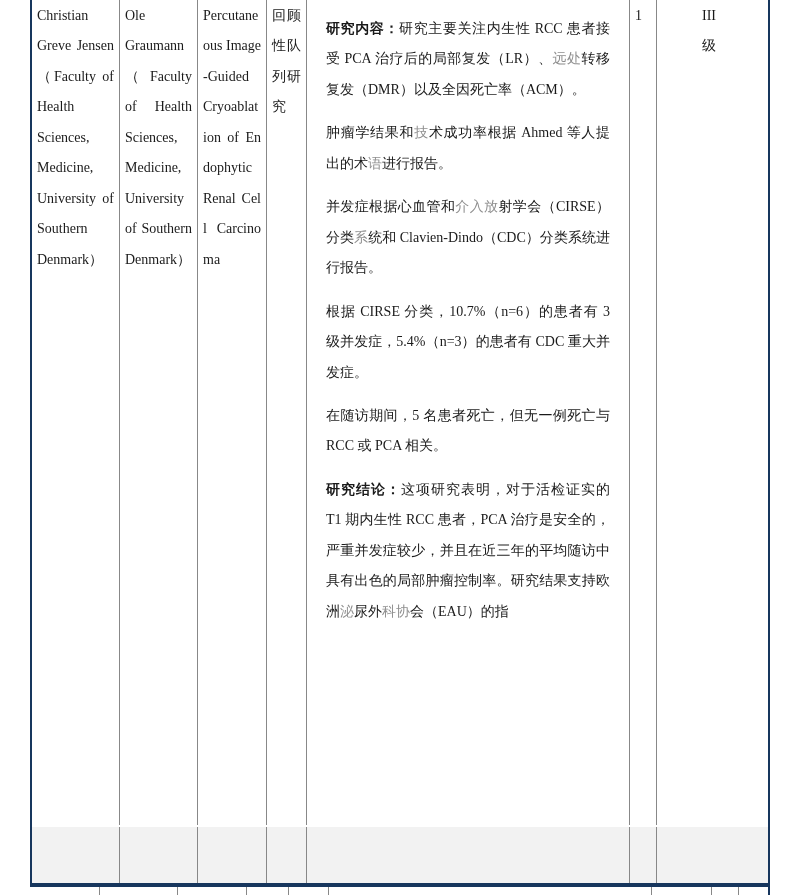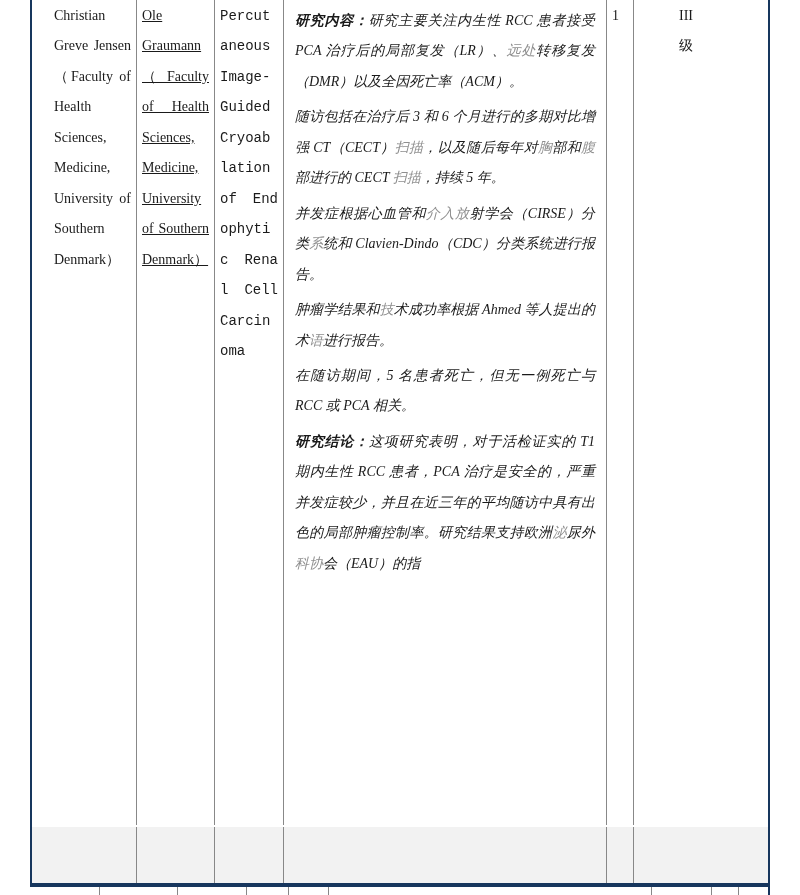--- a/index.html
+++ b/index.html
@@ -20,30 +20,30 @@
   .vb-left{position:absolute;left:0;top:0;width:2px;height:887px;background:var(--accent);}
   .vb-right{position:absolute;left:738px;top:0;width:2px;height:895px;background:var(--accent);}
   .cells{position:absolute;left:2px;top:0;width:736px;height:883px;display:flex;z-index:2;}
   .cell{
     border-right:1px solid var(--grid);
     padding:1px 5px;overflow:hidden;
     font-size:14px;line-height:30.45px;
     text-align:justify;position:relative;
   }
   .cell:last-child{border-right:none;margin-left:40px;}
-  .c1{width:88px;margin-left:17px;}
-  .c2{width:78px;text-decoration:underline;}
-  .c3{width:69px;word-break:break-all;font-family:Liberation Mono, monospace;}
+  .c1{width:88px;}
+  .c2{width:78px;}
+  .c3{width:69px;word-break:break-all;}
   .c4{width:42px;word-break:break-all;}
   .c5{width:40px;word-break:break-all;}
   .c6{width:323px;padding:1px 6px 1px 6px;}
   .c7{width:60px;word-break:break-all;}
   .c8{width:27px;}
   .c9{width:29px;word-break:break-all;}
-  .para{margin:5px;text-align:justify;font-style:italic;}
+  .para{margin:13px;text-align:justify;}
   .b{font-weight:bold;}
   .lt{color:var(--light);}
   .band{position:absolute;left:2px;top:827px;width:736px;height:56px;background:var(--shade);z-index:1;pointer-events:none;}
   .split{position:absolute;left:2px;top:825px;width:736px;height:2px;background:#ffffff;z-index:3;pointer-events:none;}
   .bluebar{position:absolute;left:0;top:883px;width:740px;height:4px;background:var(--accent);z-index:4;}
   .stub{position:absolute;left:2px;top:887px;width:736px;height:8px;display:flex;z-index:0;}
   .stub > div{border-right:1px solid var(--grid);height:8px;}
   .stub > div:last-child{border-right:none;}
   .s1{width:68px;}.s2{width:78px;}.s3{width:69px;}.s4{width:42px;}.s5{width:40px;}
   .s6{width:323px;}.s7{width:60px;}.s8{width:27px;}.s9{width:29px;}
@@ -55,25 +55,26 @@
   <div class="vb-left"></div>
   <div class="vb-right"></div>
 
   <div class="band"></div>
   <div class="split"></div>
 
   <div class="cells">
     <div class="cell c1">Christian Greve Jensen （Faculty of Health Sciences, Medicine, University of Southern Denmark）</div>
     <div class="cell c2">Ole Graumann （Faculty of Health Sciences, Medicine, University of Southern Denmark）</div>
     <div class="cell c3">Percutaneous Image-Guided Cryoablation of Endophytic Renal Cell Carcinoma</div>
+    <div class="cell c5">回顾性队列研究</div>
     <div class="cell c6">
         <div class="para"><span class="b">研究内容：</span><span>研究主要关注内生性 RCC 患者接受 PCA 治疗后的局部复发（LR）、</span><span class="lt">远处</span><span>转移复发（DMR）以及全因死亡率（ACM）。</span></div>
-        <div class="para"><span>随访包括在治疗后 3 和 6 个月进行的多期对比增强 CT（CECT）</span><span class="lt">扫描</span><span>，以及随后每年对</span><span class="lt">胸</span><span>部和</span><span class="lt">腹</span><span>部进行的 CECT </span><span class="lt">扫描</span><span>，持续 5 年。</span></div>
+        <div class="para"><span>肿瘤学结果和</span><span class="lt">技</span><span>术成功率根据 Ahmed 等人提出的术</span><span class="lt">语</span><span>进行报告。</span></div>
         <div class="para"><span>并发症根据心血管和</span><span class="lt">介入放</span><span>射学会（CIRSE）分类</span><span class="lt">系</span><span>统和 Clavien-Dindo（CDC）分类系统进行报告。</span></div>
-        <div class="para"><span>肿瘤学结果和</span><span class="lt">技</span><span>术成功率根据 Ahmed 等人提出的术</span><span class="lt">语</span><span>进行报告。</span></div>
+        <div class="para"><span>根据 CIRSE 分类，10.7%（n=6）的患者有 3 级并发症，5.4%（n=3）的患者有 CDC 重大并发症。</span></div>
         <div class="para"><span>在随访期间，5 名患者死亡，但无一例死亡与 RCC 或 PCA 相关。</span></div>
         <div class="para"><span class="b">研究结论：</span><span>这项研究表明，对于活检证实的 T1 期内生性 RCC 患者，PCA 治疗是安全的，严重并发症较少，并且在近三年的平均随访中具有出色的局部肿瘤控制率。研究结果支持欧洲</span><span class="lt">泌</span><span>尿外</span><span class="lt">科协</span><span>会（EAU）的指</span></div>
       </div>
     <div class="cell c8">1</div>
     <div class="cell c9">III级</div>
   </div>
 
   <div class="bluebar"></div>
 
   <div class="stub">

